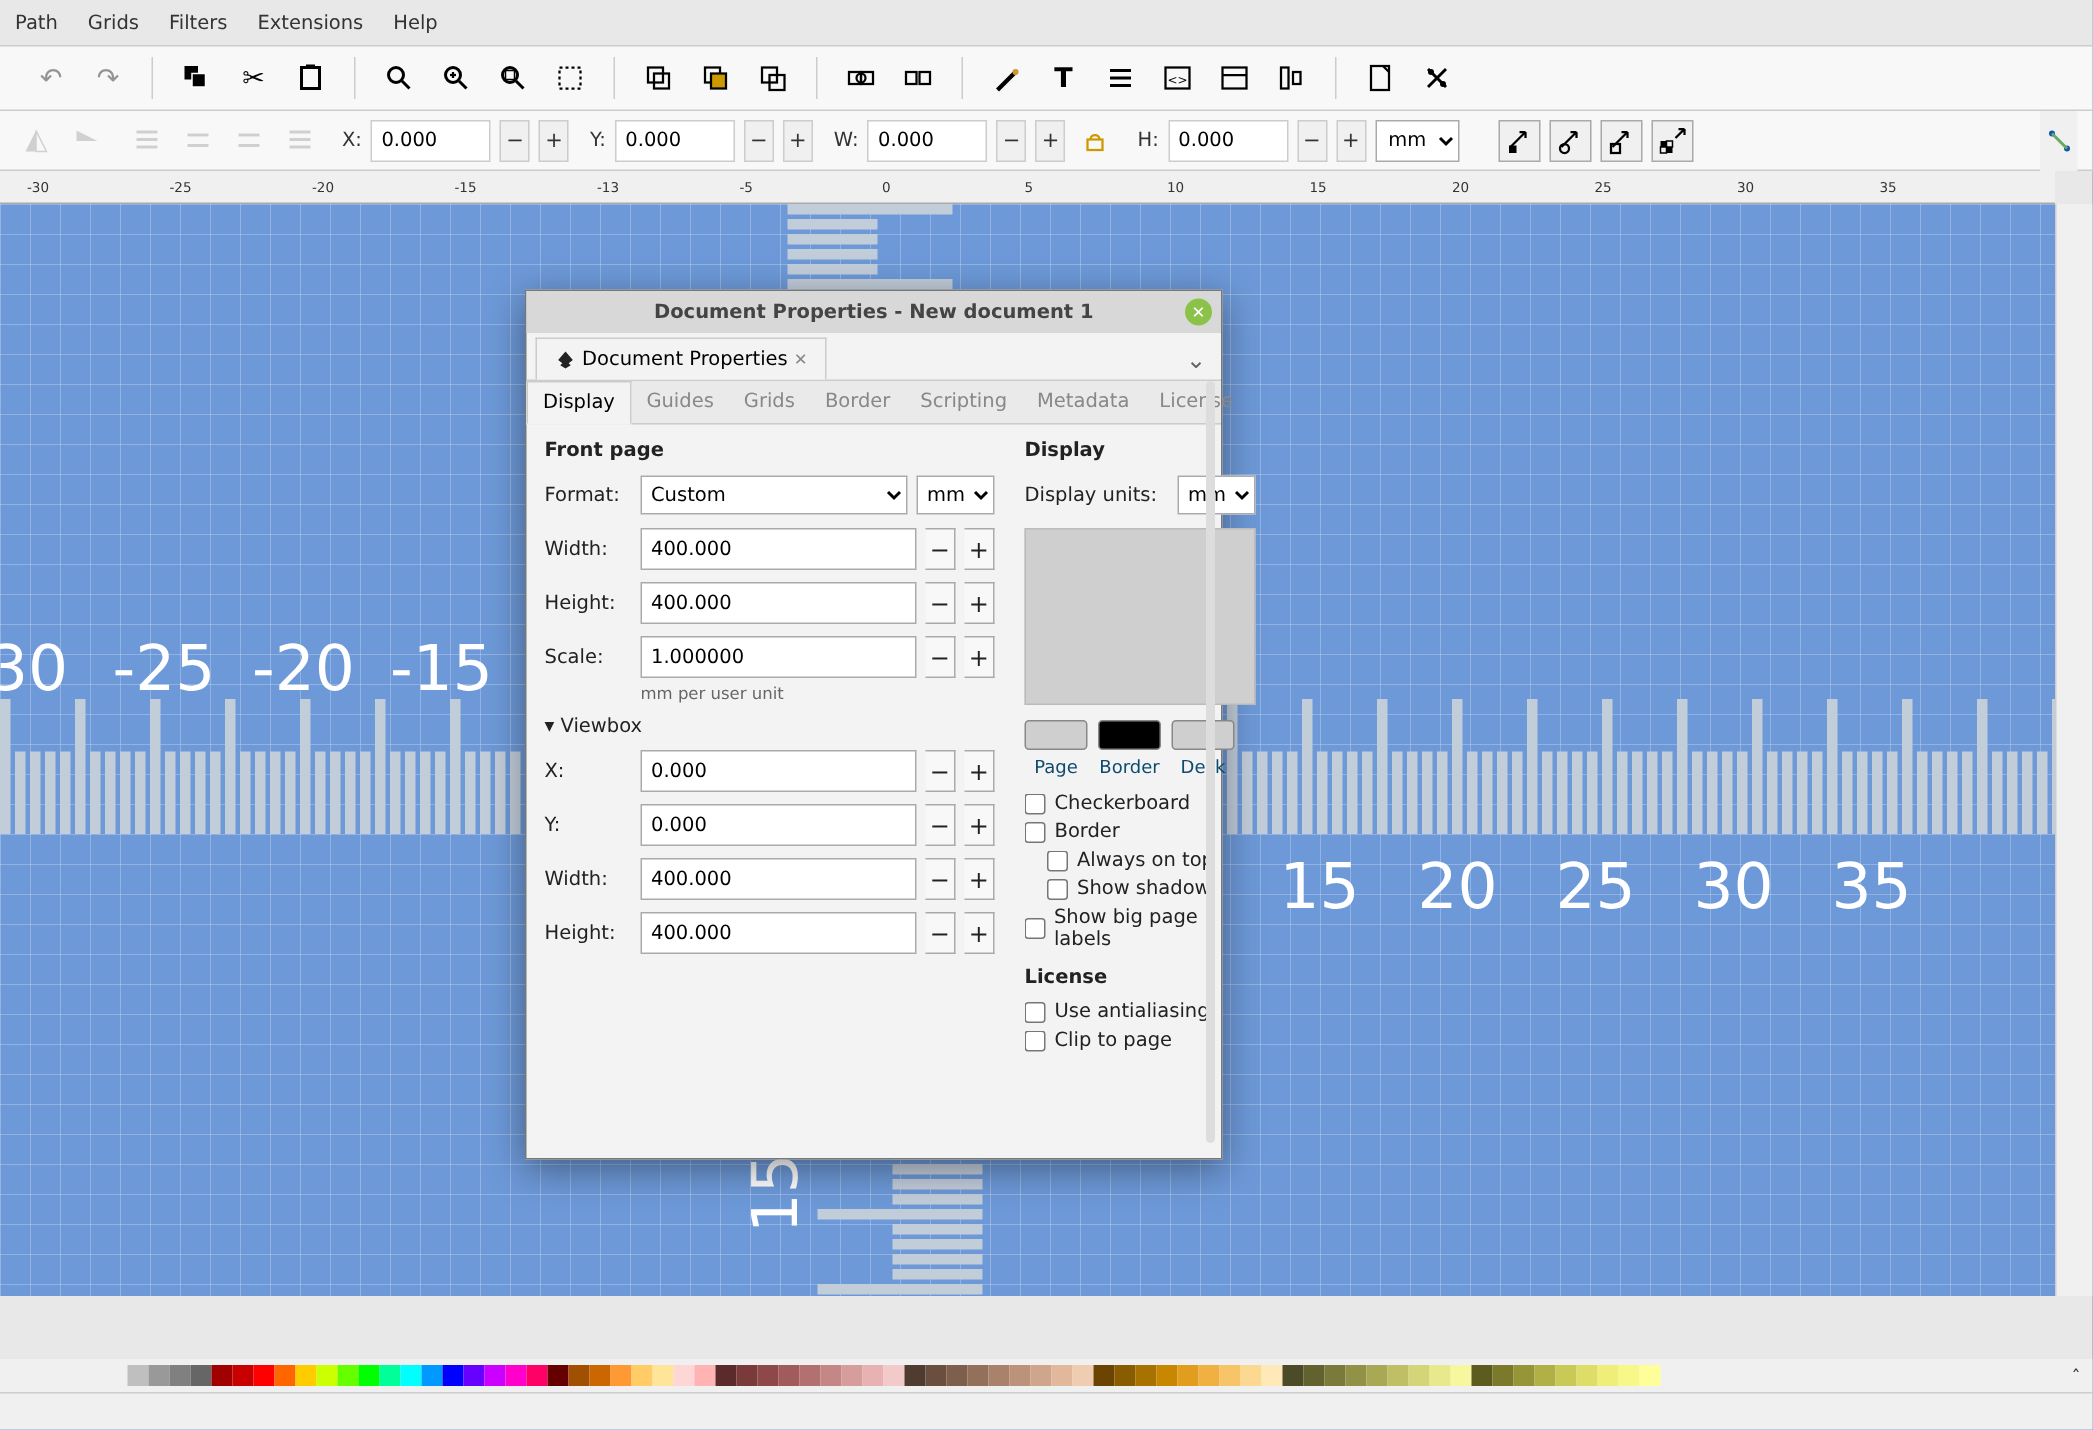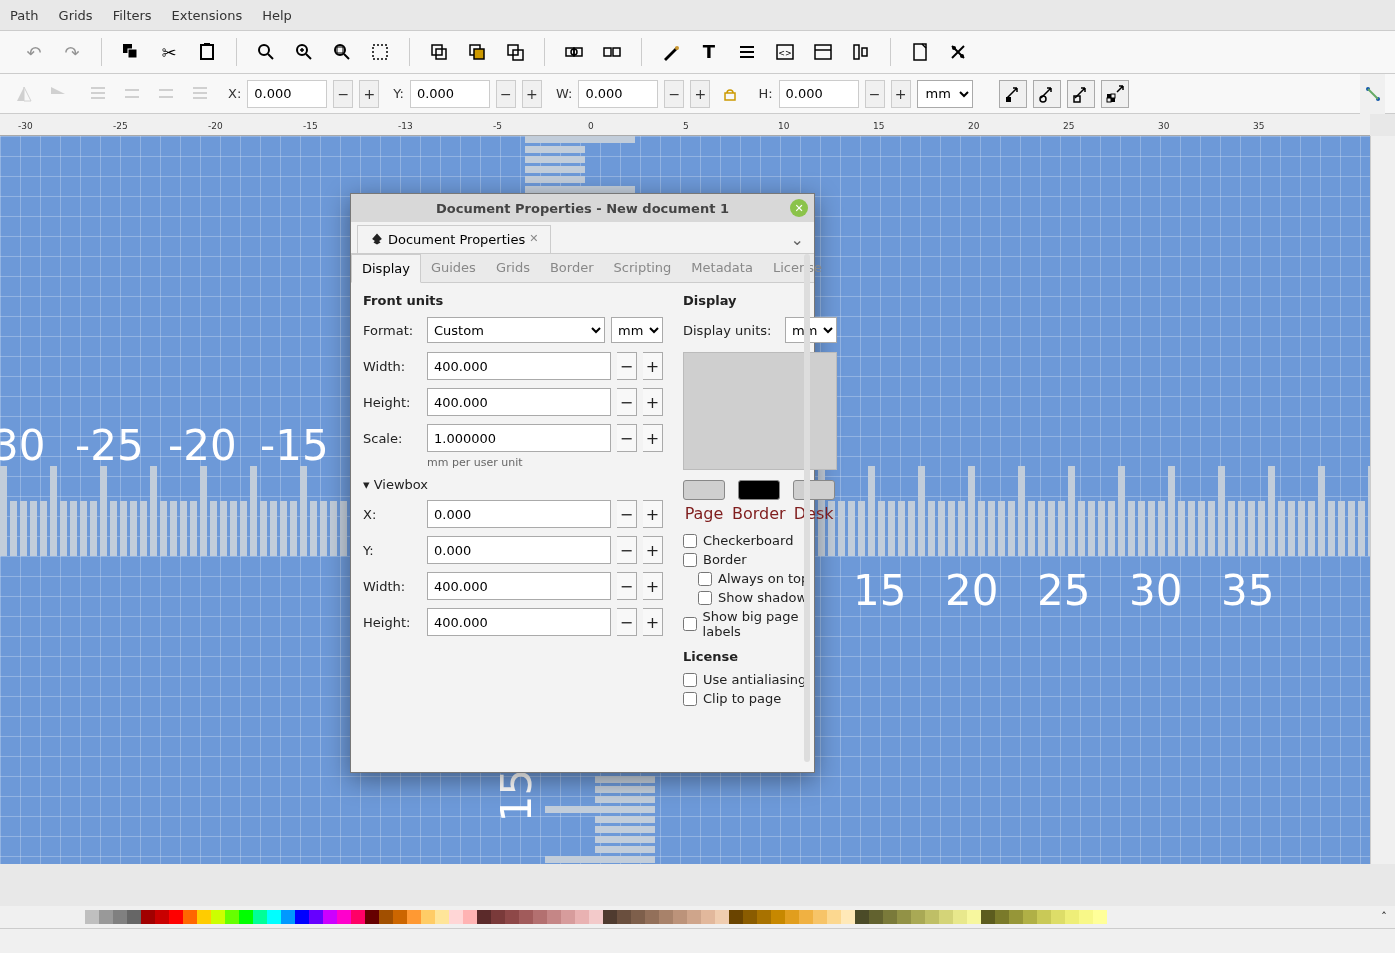--- a/index.html
+++ b/index.html
@@ -40,21 +40,21 @@
 
 .palette { position: absolute; bottom: 25px; left: 0; right: 0; height: 22px; background: #f0f0f0; display: flex; align-items: center; padding: 0 5px; gap: 0; }
 .palette .sw { width: 14px; height: 14px; }
 .palette .gap { width: 80px; }
 
 
 .dlg { position: absolute; left: 350px; top: 193px; width: 465px; height: 580px; background: #f3f3f3; border: 1px solid #777; box-shadow: 0 6px 24px rgba(0,0,0,0.4); }
 .dlg-title { height: 28px; background: #d8d8d8; display: flex; align-items: center; justify-content: center; font-size: 13px; font-weight: 600; color: #444; position: relative; }
 .dlg-title .close { position: absolute; right: 6px; top: 5px; width: 18px; height: 18px; border-radius: 50%; background: #8bc34a; color: #fff; display:flex; align-items:center; justify-content:center; font-size:11px; cursor:pointer; }
 .dlg-tabrow { height: 32px; border-bottom: 1px solid #ccc; display: flex; align-items:flex-end; position:relative; }
-.dlg-tab { padding: 6px 12px; font-size: 13px; border: 1px solid #ccc; border-bottom: none; background:#f3f3f3; margin-left: 6px; display:flex; align-items:flex-start; gap:4px; }
+.dlg-tab { padding: 6px 12px; font-size: 13px; border: 1px solid #ccc; border-bottom: none; background:#f3f3f3; margin-left: 6px; display:flex; align-items:center; gap:4px; }
 .dlg-tab .xx { font-size: 11px; color:#888; cursor:pointer; }
 .dlg-tab .ico { width:14px; height:14px; }
 .dlg-tabrow .chev { position:absolute; right:10px; top:8px; color:#666; cursor:pointer; }
 .inner-tabs { display:flex; border-bottom:1px solid #ccc; background:#eaeaea; font-size:13px; }
 .inner-tab { padding:6px 10px; color:#888; cursor:pointer; }
 .inner-tab.active { background:#f3f3f3; color:#000; border:1px solid #ccc; border-bottom:1px solid #f3f3f3; margin-bottom:-1px; }
 .dlg-body { display:flex; padding:10px 12px; gap: 20px; font-size:13px; color:#222; }
 .col { flex:1; }
 .hgroup { font-weight:600; margin-bottom:8px; }
 .row { display:flex; align-items:center; gap:6px; margin-bottom: 8px; min-height: 28px;}
@@ -63,21 +63,21 @@
 .row input.num { flex:1; height:28px; border:1px solid #aaa; padding:0 6px; font-size:13px; }
 .row .sm-sel { height:26px; border:1px solid #aaa; background:#fff; padding:0 2px; font-size:13px; }
 .row .spin { width:20px; height:28px; border:1px solid #aaa; border-left:none; display:flex; align-items:center; justify-content:center; font-size:16px; cursor:pointer; background:#f8f8f8; }
 .row .resize-btn { width:30px; height:28px; border:1px solid #aaa; display:flex; align-items:center; justify-content:center; cursor:pointer; background:#f8f8f8; }
 .unit-note { font-size: 11px; color:#666; margin-left: 64px; margin-top:-4px; margin-bottom:8px; }
 .vbox-head { margin: 8px 0; cursor:pointer; }
 .radios { display:flex; gap:15px; align-items:center; }
 .radios svg { width:18px; height:18px; }
 .preview-box { width: 100%; height: 118px; background:#cfcfcf; border:1px solid #bbb; margin-bottom:10px; }
 .swatchrow { display:flex; gap:7px; margin-bottom:10px; }
-.swatch-col { display:flex; flex-direction:column; align-items:center; gap:4px; font-size:16px;color:#7f1d1d; }
+.swatch-col { display:flex; flex-direction:column; align-items:center; gap:4px; font-size:12px;color:#0c4a6e; }
 .swatch-col .swatch { width:42px; height:20px; border:1px solid #888; border-radius:3px; }
 .chk { display:flex; align-items:center; gap:6px; margin-bottom:4px; font-size:13px; }
 .chk input { width:14px; height:14px; }
 .chk.ind { margin-left: 15px; }
 .col-scroll { position:absolute; right:4px; top:60px; bottom:10px; width:6px; background: #ddd; border-radius:3px; }
 </style>
 </head>
 <body>
 
 <div class="menubar">
@@ -490,21 +490,21 @@
     <div class="inner-tab">Guides</div>
     <div class="inner-tab">Grids</div>
     <div class="inner-tab">Border</div>
     <div class="inner-tab">Scripting</div>
     <div class="inner-tab">Metadata</div>
     <div class="inner-tab">License</div>
   </div>
   <div class="dlg-body">
 
     <div class="col">
-      <div class="hgroup">Front units</div>
+      <div class="hgroup">Front page</div>
       <div class="row">
         <label>Format:</label>
         <select class="sm-sel" style="flex:1"><option>Custom</option></select>
         <select class="sm-sel"><option>mm</option></select>
       </div>
       <div class="row">
         <label>Width:</label>
         <input class="num" value="400.000" style="">
         <div class="spin">−</div>
         <div class="spin">+</div>

